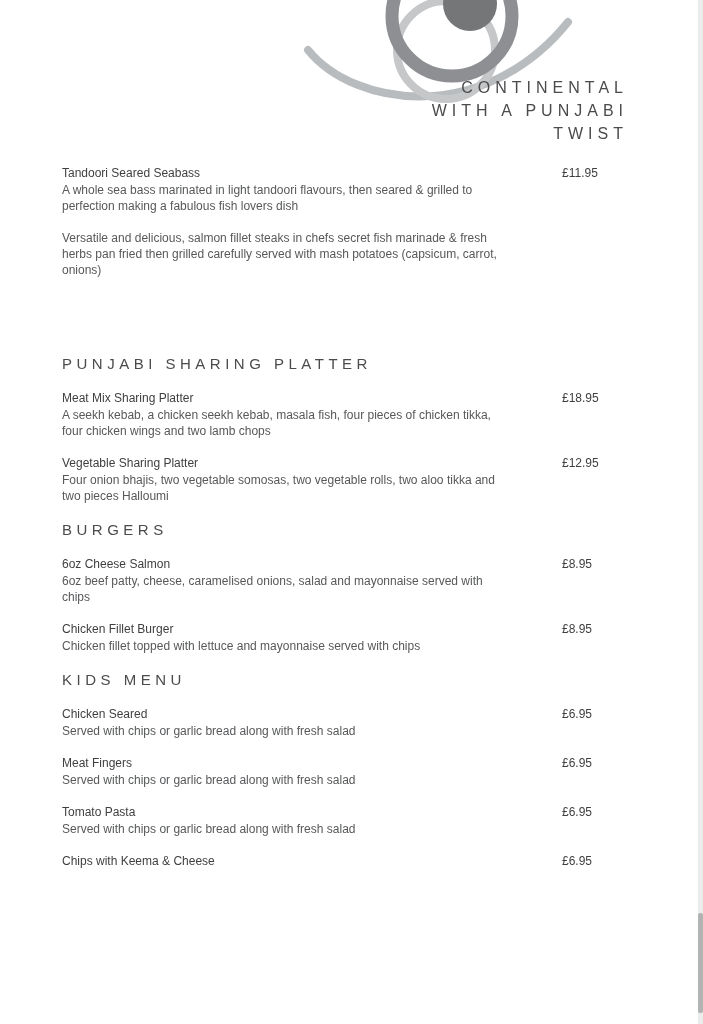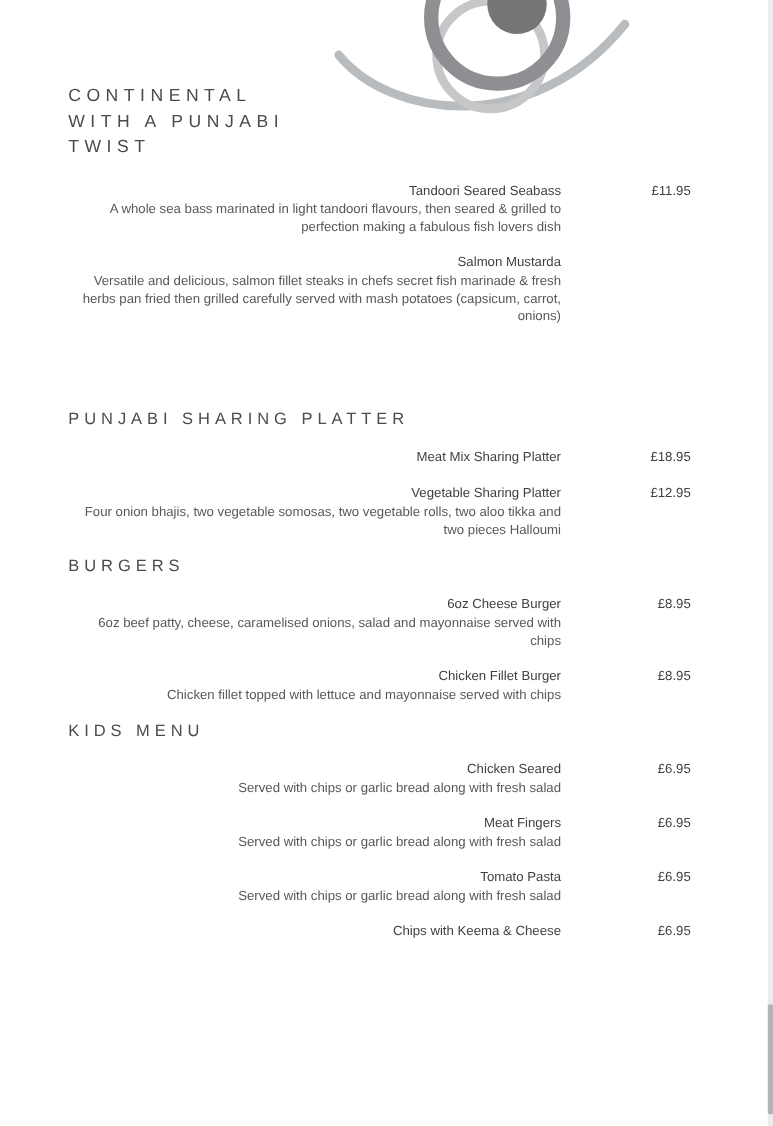--- a/index.html
+++ b/index.html
@@ -24,35 +24,35 @@
     position:absolute; left:62px; top:76px; width:566px;
   }
 
   .menu-title {
     font-size:16px; font-weight:400;
     letter-spacing:5px;
     color:#4b4b4d;
     line-height:23px;
     white-space:pre-line;
     margin-bottom:20px;
+    text-align:right;
   }
   .section-title {
     font-size:15px; font-weight:400;
     letter-spacing:4.5px;
     color:#4b4b4d;
     line-height:20px;
     margin-bottom:16px;
   }
   .section-title.mt-lg { margin-top:76px; }
 
   .item {
     display:grid;
     grid-template-columns:500px 1fr;
     margin-bottom:16px;
-    text-align:right;
   }
   .item-main { max-width:448px; }
   .item-name {
     font-size:12px; color:#3f3f41;
     line-height:16px; margin-bottom:1px;
   }
   .item-desc {
     font-size:12px; color:#57585a;
     line-height:16px;
   }
@@ -99,51 +99,51 @@
       <div class="item">
         <div class="item-main">
           <div class="item-name">Tandoori Seared Seabass</div>
           <div class="item-desc">A whole sea bass marinated in light tandoori flavours, then seared &amp; grilled to perfection making a fabulous fish lovers dish</div>
         </div>
         <div class="item-price">£11.95</div>
       </div>
 
       <div class="item">
         <div class="item-main">
-          <div class="item-name">Salmon Mustarda</div>
           <div class="item-desc">Versatile and delicious, salmon fillet steaks in chefs secret fish marinade &amp; fresh herbs pan fried then grilled carefully served with mash potatoes  (capsicum, carrot, onions)</div>
         </div>
       </div>
     </section>
 
     <section>
       <h2 class="section-title mt-lg">PUNJABI SHARING PLATTER</h2>
 
       <div class="item">
         <div class="item-main">
           <div class="item-name">Meat Mix Sharing Platter</div>
+          <div class="item-desc">A seekh kebab, a chicken seekh kebab, masala fish, four pieces of chicken tikka, four chicken wings and two lamb chops</div>
         </div>
         <div class="item-price">£18.95</div>
       </div>
 
       <div class="item">
         <div class="item-main">
           <div class="item-name">Vegetable Sharing Platter</div>
           <div class="item-desc">Four onion bhajis, two vegetable somosas,  two vegetable rolls, two aloo tikka and two pieces Halloumi</div>
         </div>
         <div class="item-price">£12.95</div>
       </div>
     </section>
 
     <section>
       <h2 class="section-title">BURGERS</h2>
 
       <div class="item">
         <div class="item-main">
-          <div class="item-name">6oz Cheese Burger</div>
+          <div class="item-name">6oz Cheese Salmon</div>
           <div class="item-desc">6oz beef patty, cheese, caramelised onions, salad and mayonnaise served with chips</div>
         </div>
         <div class="item-price">£8.95</div>
       </div>
 
       <div class="item">
         <div class="item-main">
           <div class="item-name">Chicken Fillet Burger</div>
           <div class="item-desc">Chicken fillet topped with lettuce and mayonnaise served with chips</div>
         </div>

